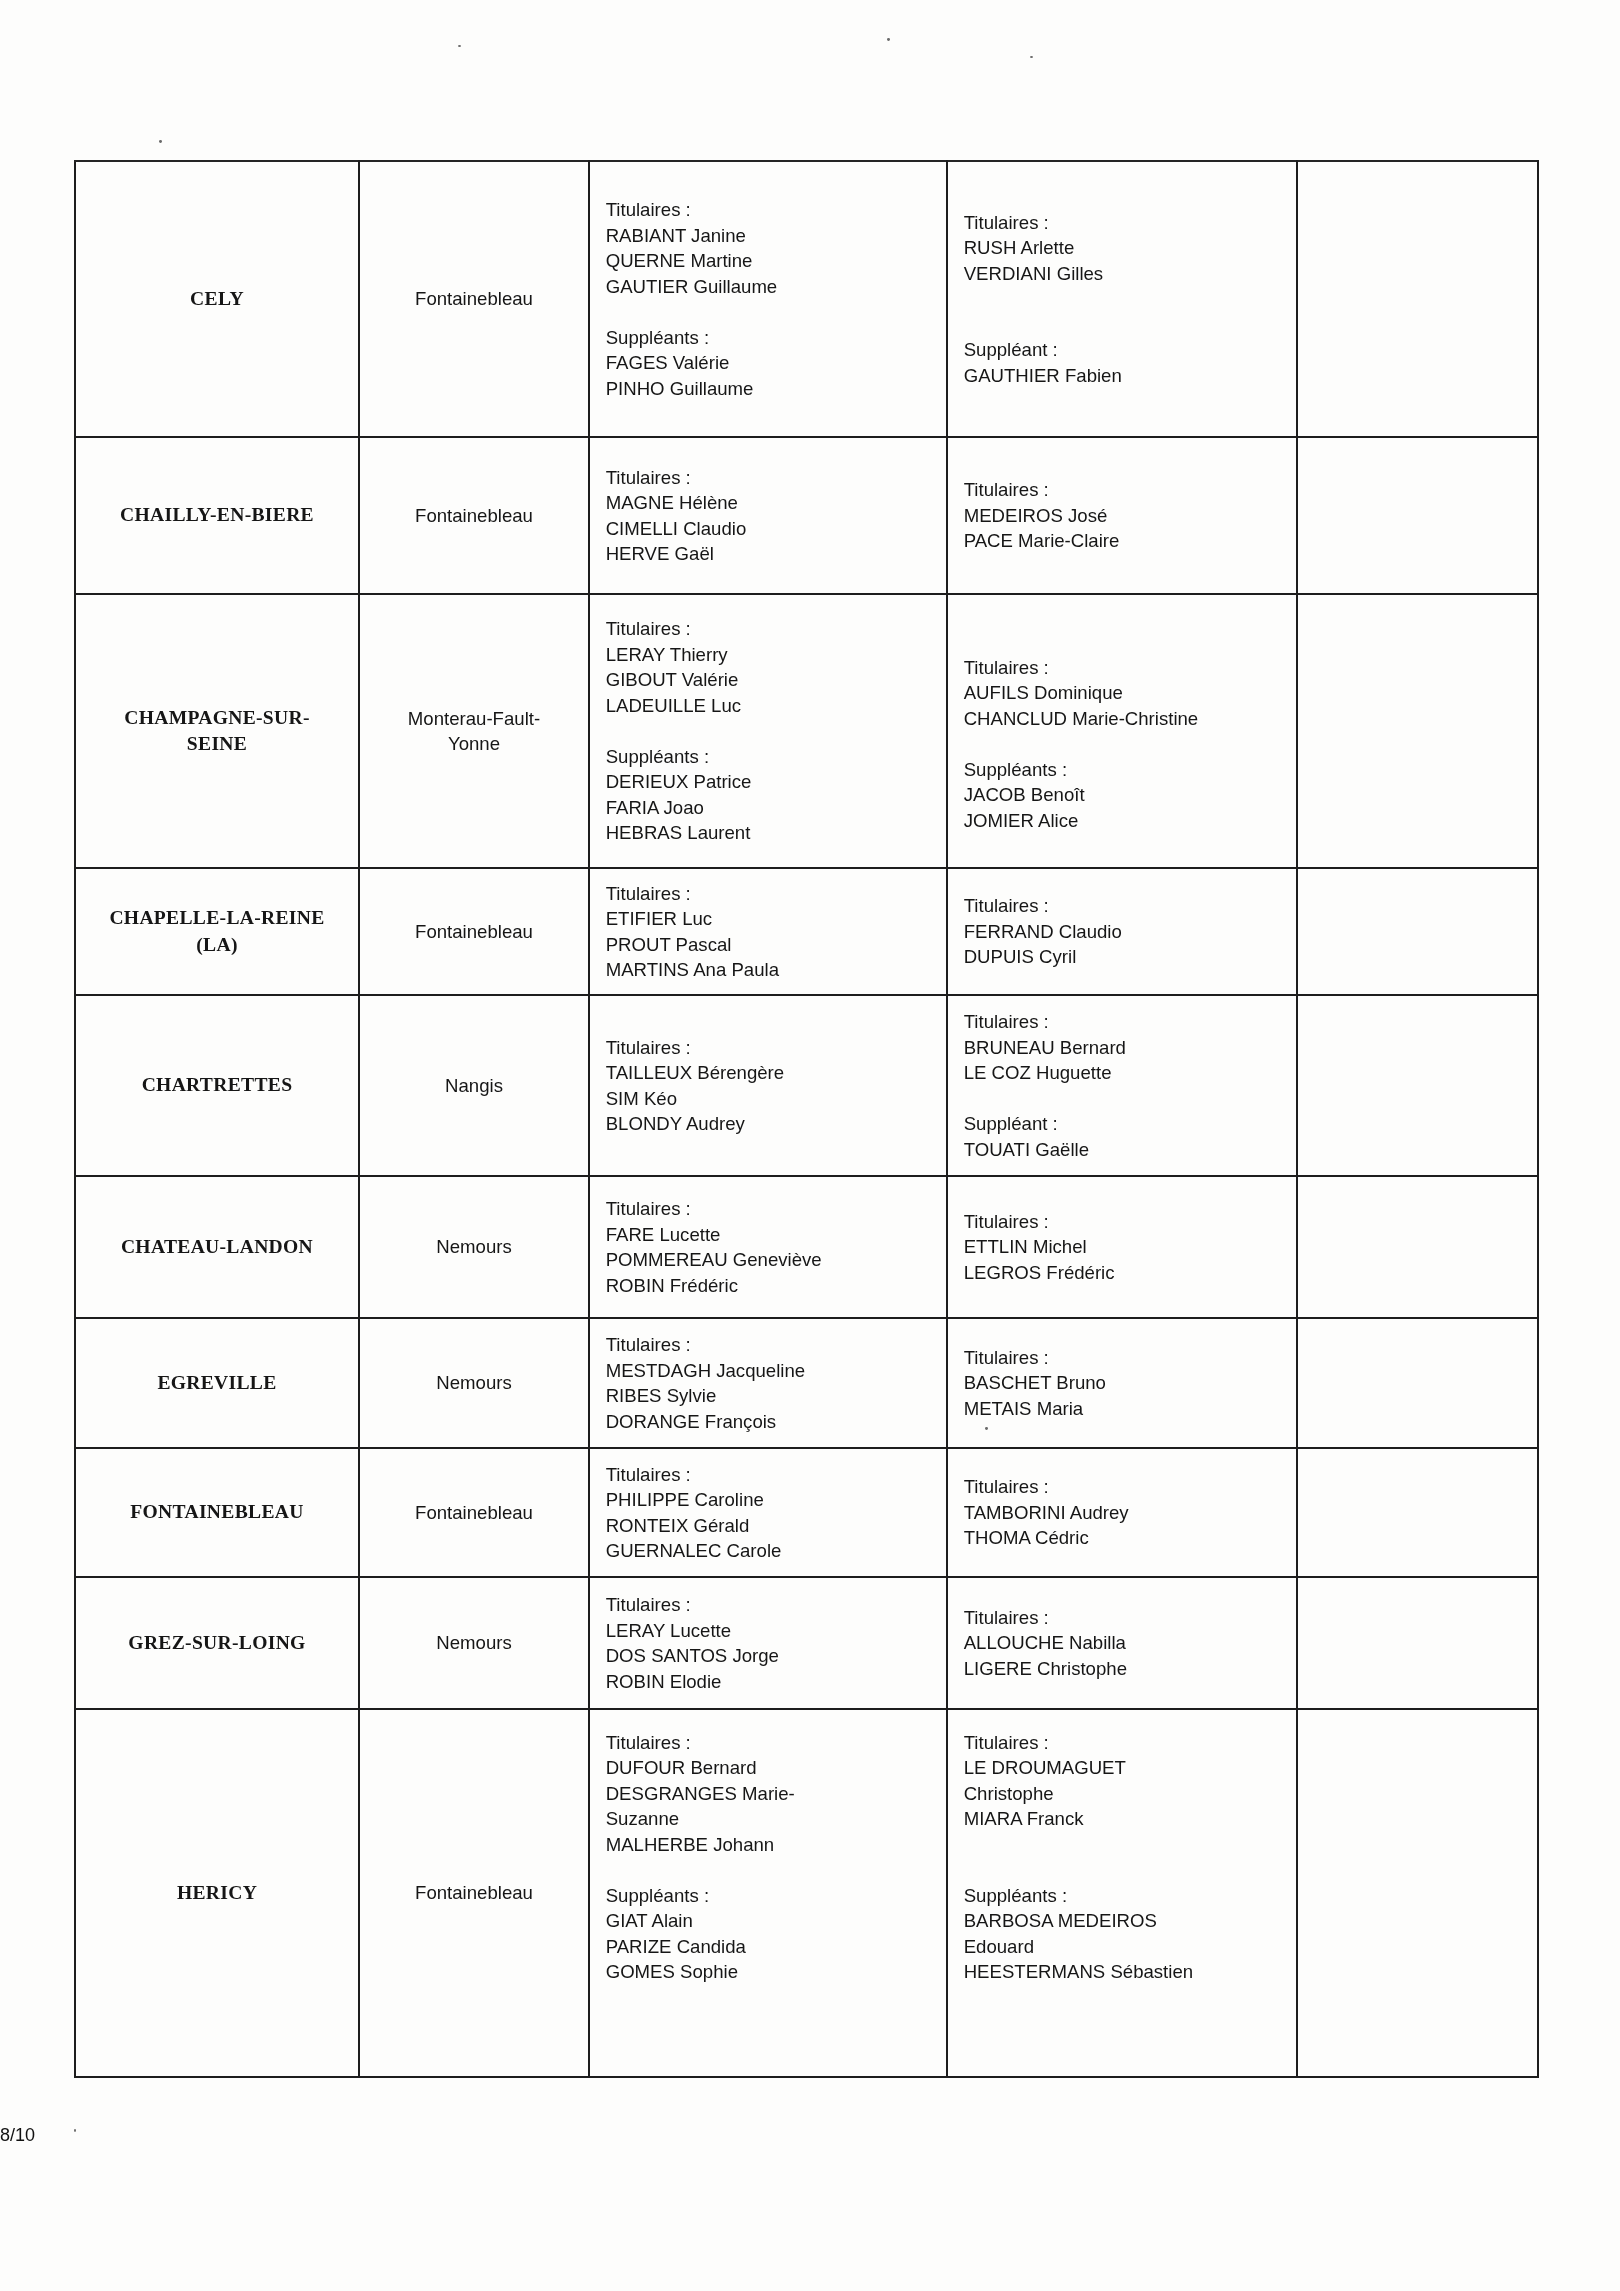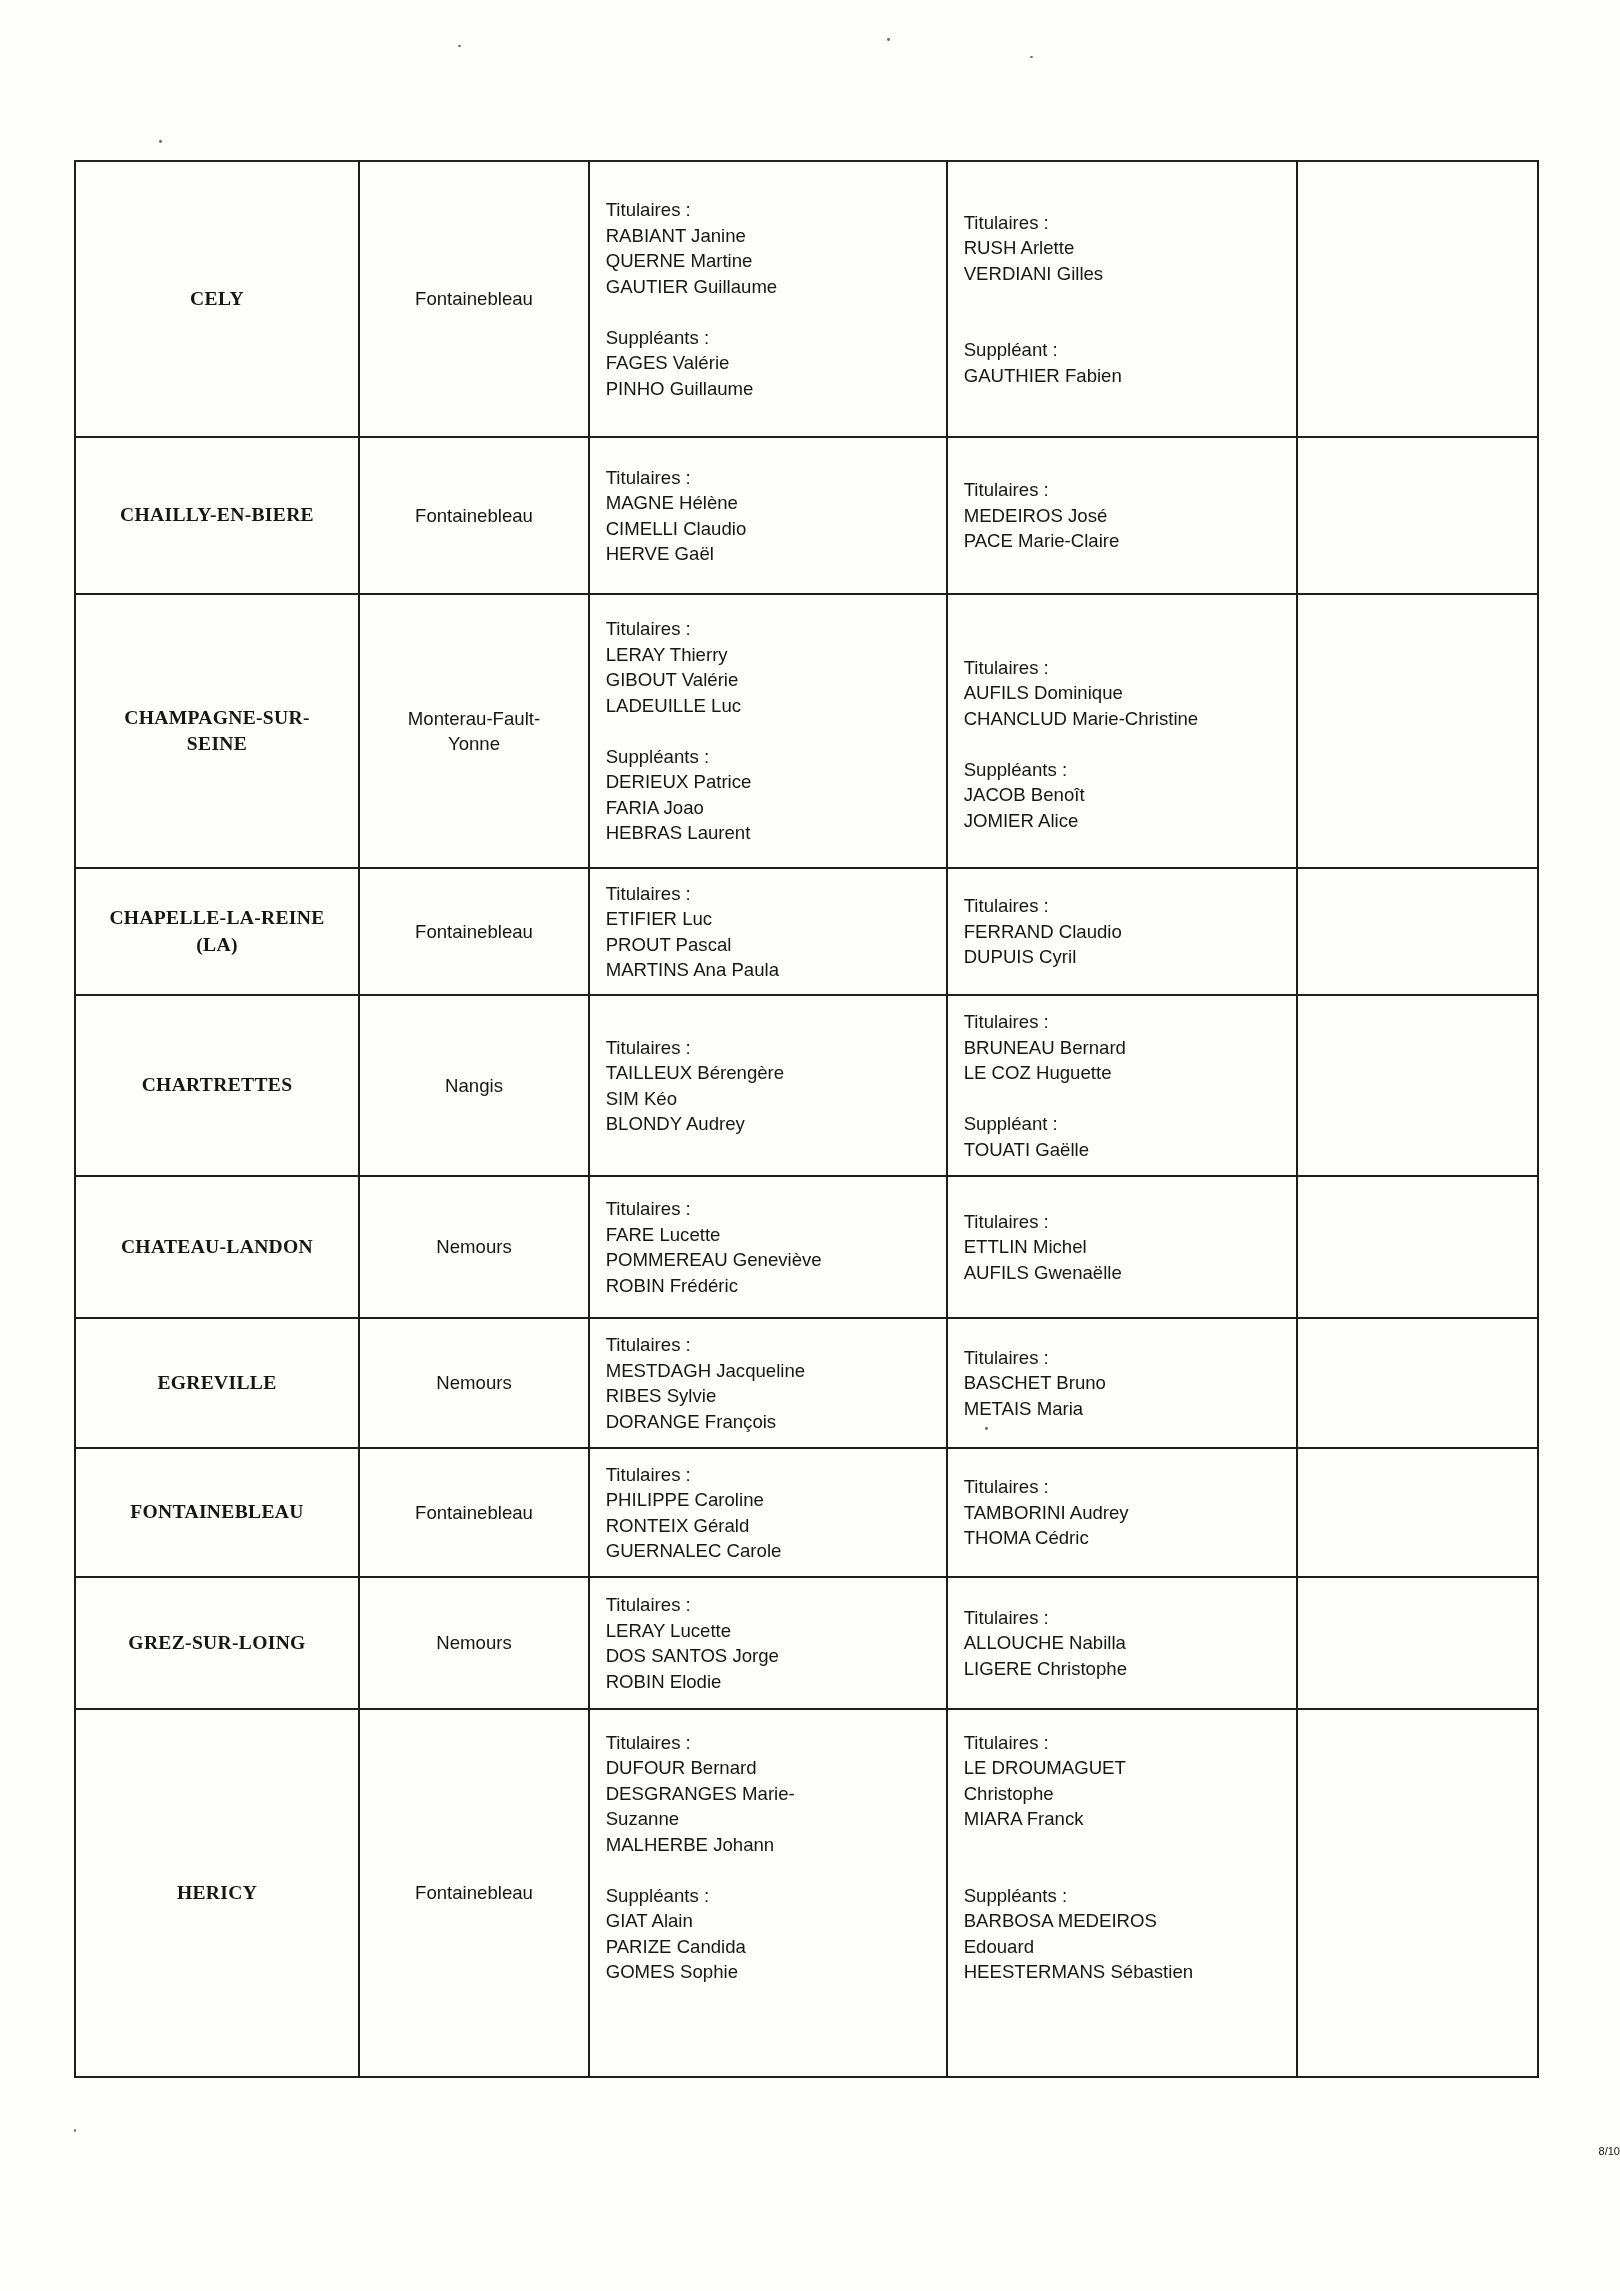--- a/index.html
+++ b/index.html
@@ -48,24 +48,23 @@
     padding: 9.8px 7.8px 9.8px 15.7px;
   }
   tr.valign-top td.names { vertical-align: top; padding-top: 19.6px; }
 
   .line { white-space: nowrap; }
   .line.gap { height: 25.5px; }
 
   .page-number {
     position: absolute;
     top: 2125px; left: 0; right: 0;
-    text-align: right;
-    font-size: 11px;
+    text-align: left;
+    font-size: 18px;
     color: #111;
-    margin-top: 20px;
   }
 
   
   .speck {
     position: absolute;
     background: #6a6a6a;
     border-radius: 50%;
   }
   .speck.s1 { left: 159px; top: 140px; width: 2.9px; height: 2.9px; }
   .speck.s2 { left: 458px; top: 45px;  width: 2.9px; height: 2px; }
@@ -228,21 +227,21 @@
           </td>
         <td class="names">
             <div class="line">Titulaires :</div>
             <div class="line">FARE Lucette</div>
             <div class="line">POMMEREAU Geneviève</div>
             <div class="line">ROBIN Frédéric</div>
           </td>
         <td class="names">
             <div class="line">Titulaires :</div>
             <div class="line">ETTLIN Michel</div>
-            <div class="line">AUFILS Gwenaëlle</div>
+            <div class="line">LEGROS Frédéric</div>
           </td>
         <td class="blank"></td>
       </tr>
       <tr style="height:130px">
         <td class="commune">
             <div class="line">EGREVILLE</div>
           </td>
         <td class="canton">
             <div class="line">Nemours</div>
           </td>

